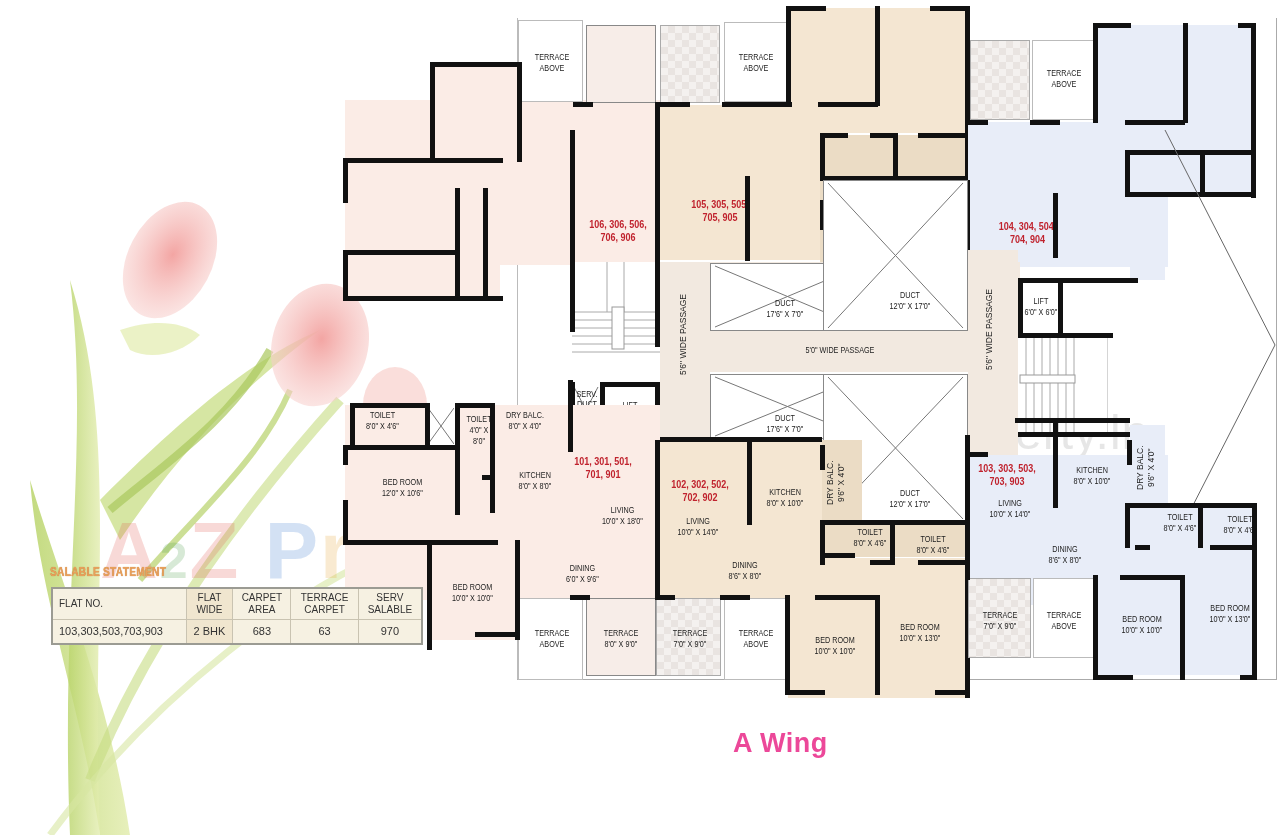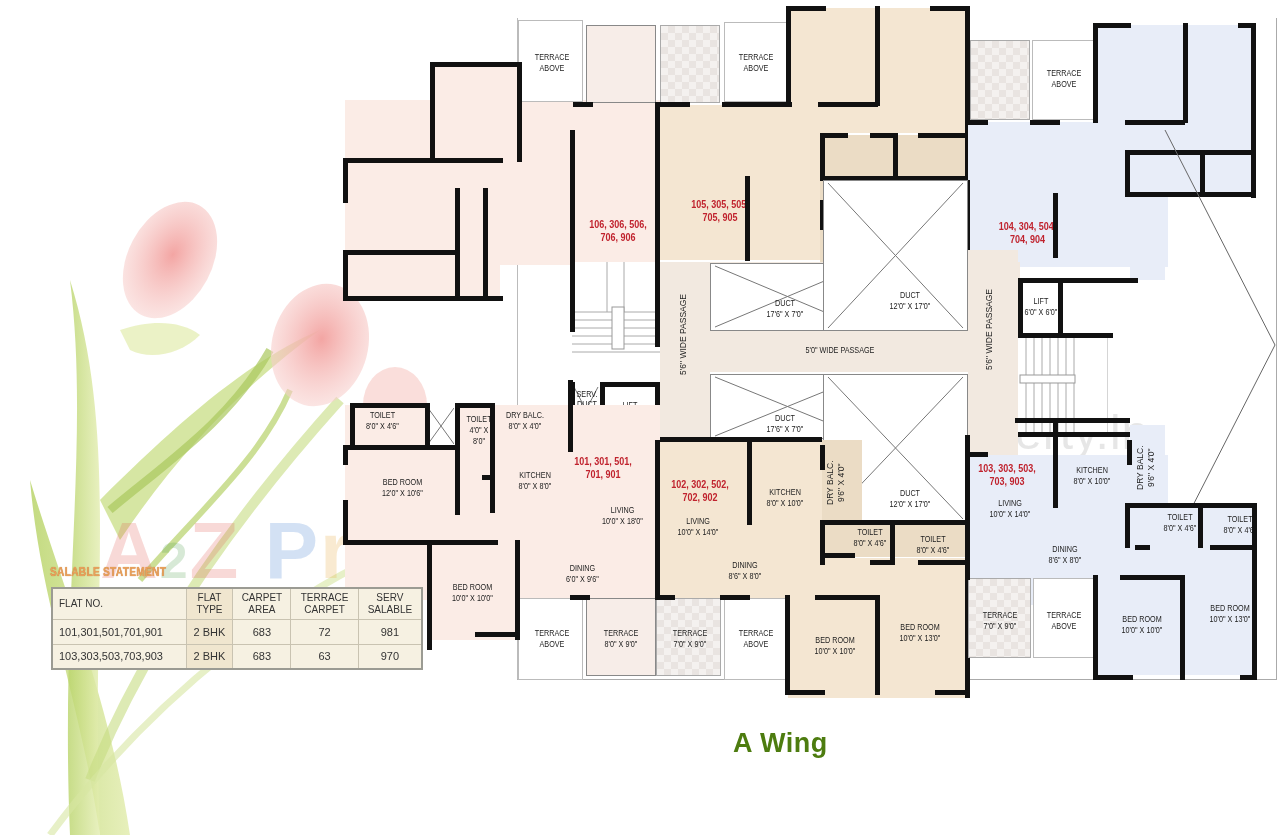--- a/index.html
+++ b/index.html
@@ -35,21 +35,21 @@
 
   
   .salable-title { left: 50px; top: 565px; font-size: 12px; font-weight: bold; color: #e8a05a; letter-spacing: .3px; transform: scaleX(.85); transform-origin: left; text-shadow: 0 0 1px #b86a28; }
   table.sal { position: absolute; left: 51px; top: 587px; width: 372px; border-collapse: collapse; background: #f6f1e2; border: 2px solid #9b9b93; font-size: 11px; color: #333; }
   table.sal th, table.sal td { border: 1px solid #c9c3b1; text-align: center; font-weight: normal; padding: 0 2px; }
   table.sal th { height: 31px; line-height: 12px; font-size: 10px; }
   table.sal td { height: 25px; }
   table.sal th:first-child, table.sal td:first-child { text-align: left; padding-left: 6px; width: 134px; }
   table.sal td:nth-child(2), table.sal th:nth-child(2) { background: #f0e6cf; }
 
-  .wing-title { left: 733px; top: 728px; font-size: 27px; font-weight: bold; color: #4d7c0f; letter-spacing: .5px; }
+  .wing-title { left: 733px; top: 728px; font-size: 27px; font-weight: bold; color: #ec4899; letter-spacing: .5px; }
 </style>
 </head>
 <body>
 
 <svg class="abs tulip-bg" viewBox="0 0 480 655">
   <defs>
     <radialGradient id="pk" cx="50%" cy="45%" r="60%">
       <stop offset="0" stop-color="#f3a5a3"></stop>
         <stop offset="1" stop-color="#f8d2cf" stop-opacity=".5"></stop>
     </radialGradient>
@@ -470,45 +470,38 @@
   <div class="w" style="left:1210px;top:545px;width:45px;height:5px;"></div>
 </div>
 
 <div class="abs salable-title">SALABLE STATEMENT</div>
 <table class="sal">
   <thead>
     <tr>
       <th><span>FLAT NO.</span></th>
       <th>
           <div>FLAT</div>
-          <div>TYPE</div>
+          <div>WIDE</div>
         </th>
       <th>
           <div>CARPET</div>
           <div>AREA</div>
         </th>
       <th>
           <div>TERRACE</div>
           <div>CARPET</div>
         </th>
       <th>
           <div>SERV</div>
           <div>SALABLE</div>
         </th>
     </tr>
   </thead>
   <tbody>
     <tr>
-        <td>101,301,501,701,901</td>
-        <td>2 BHK</td>
-        <td>683</td>
-        <td>72</td>
-        <td>981</td>
-      </tr>
-    <tr>
         <td>103,303,503,703,903</td>
         <td>2 BHK</td>
         <td>683</td>
         <td>63</td>
         <td>970</td>
       </tr>
   </tbody>
 </table>
 
 <div class="abs wing-title">A Wing</div>

